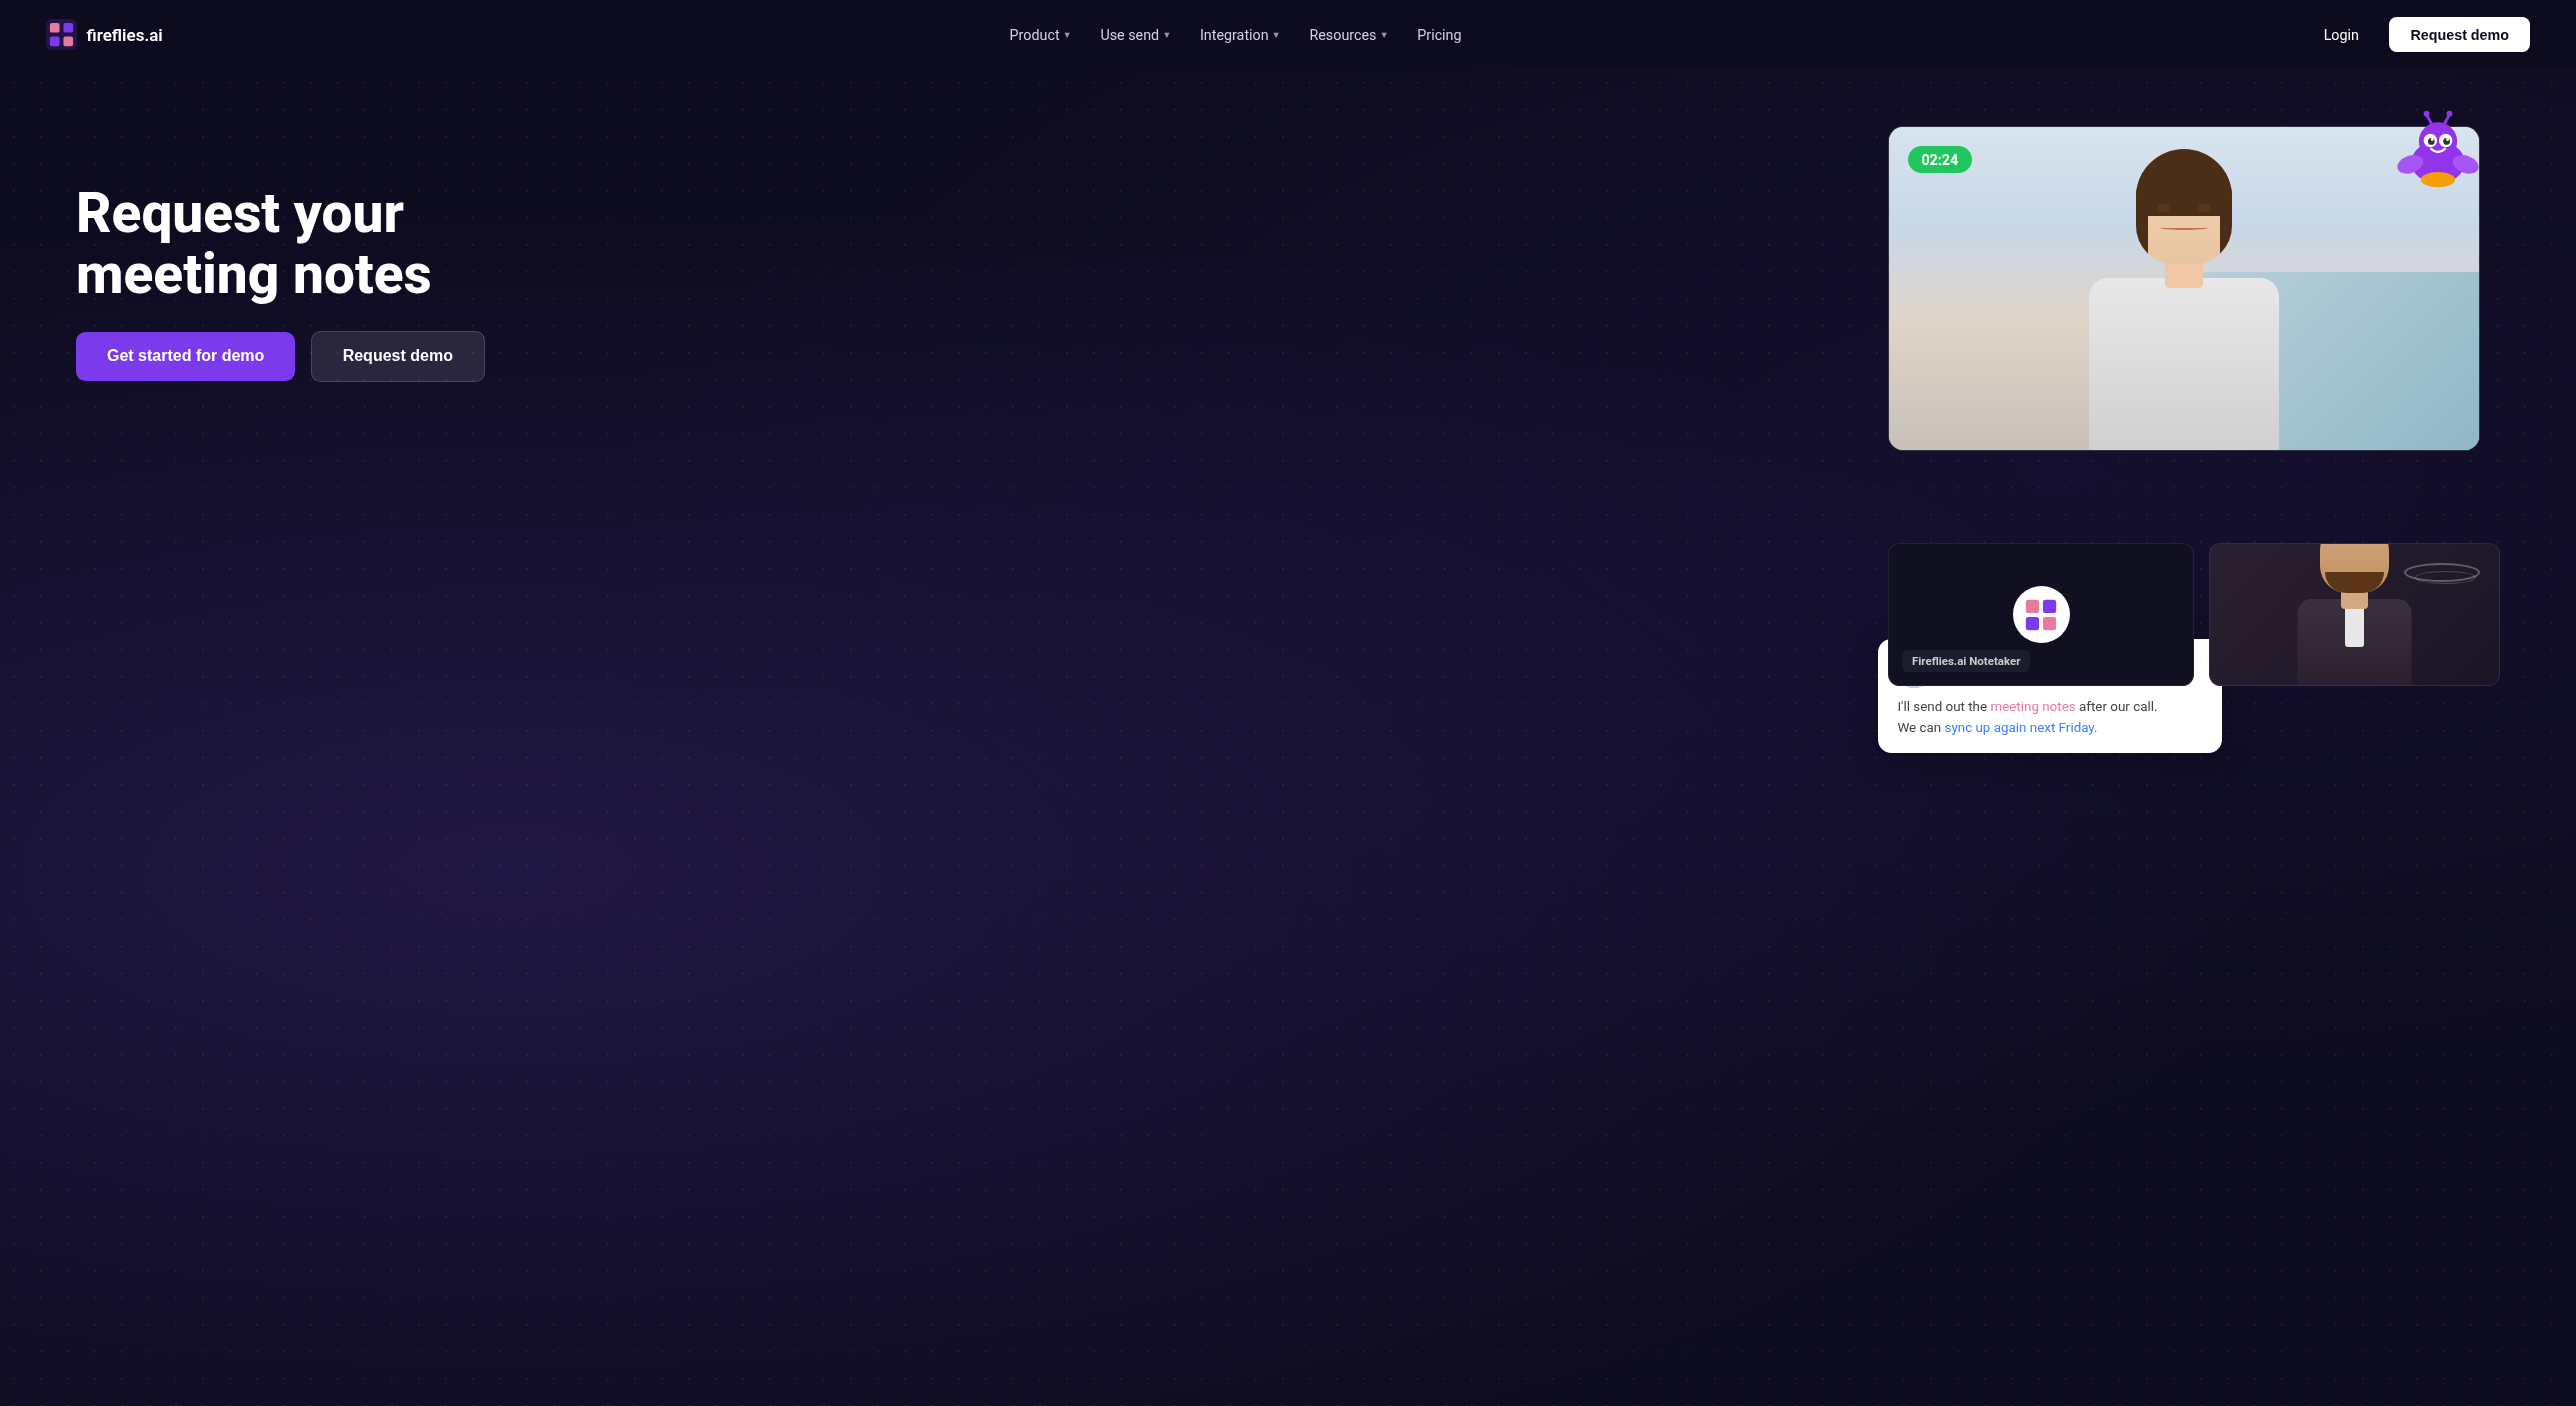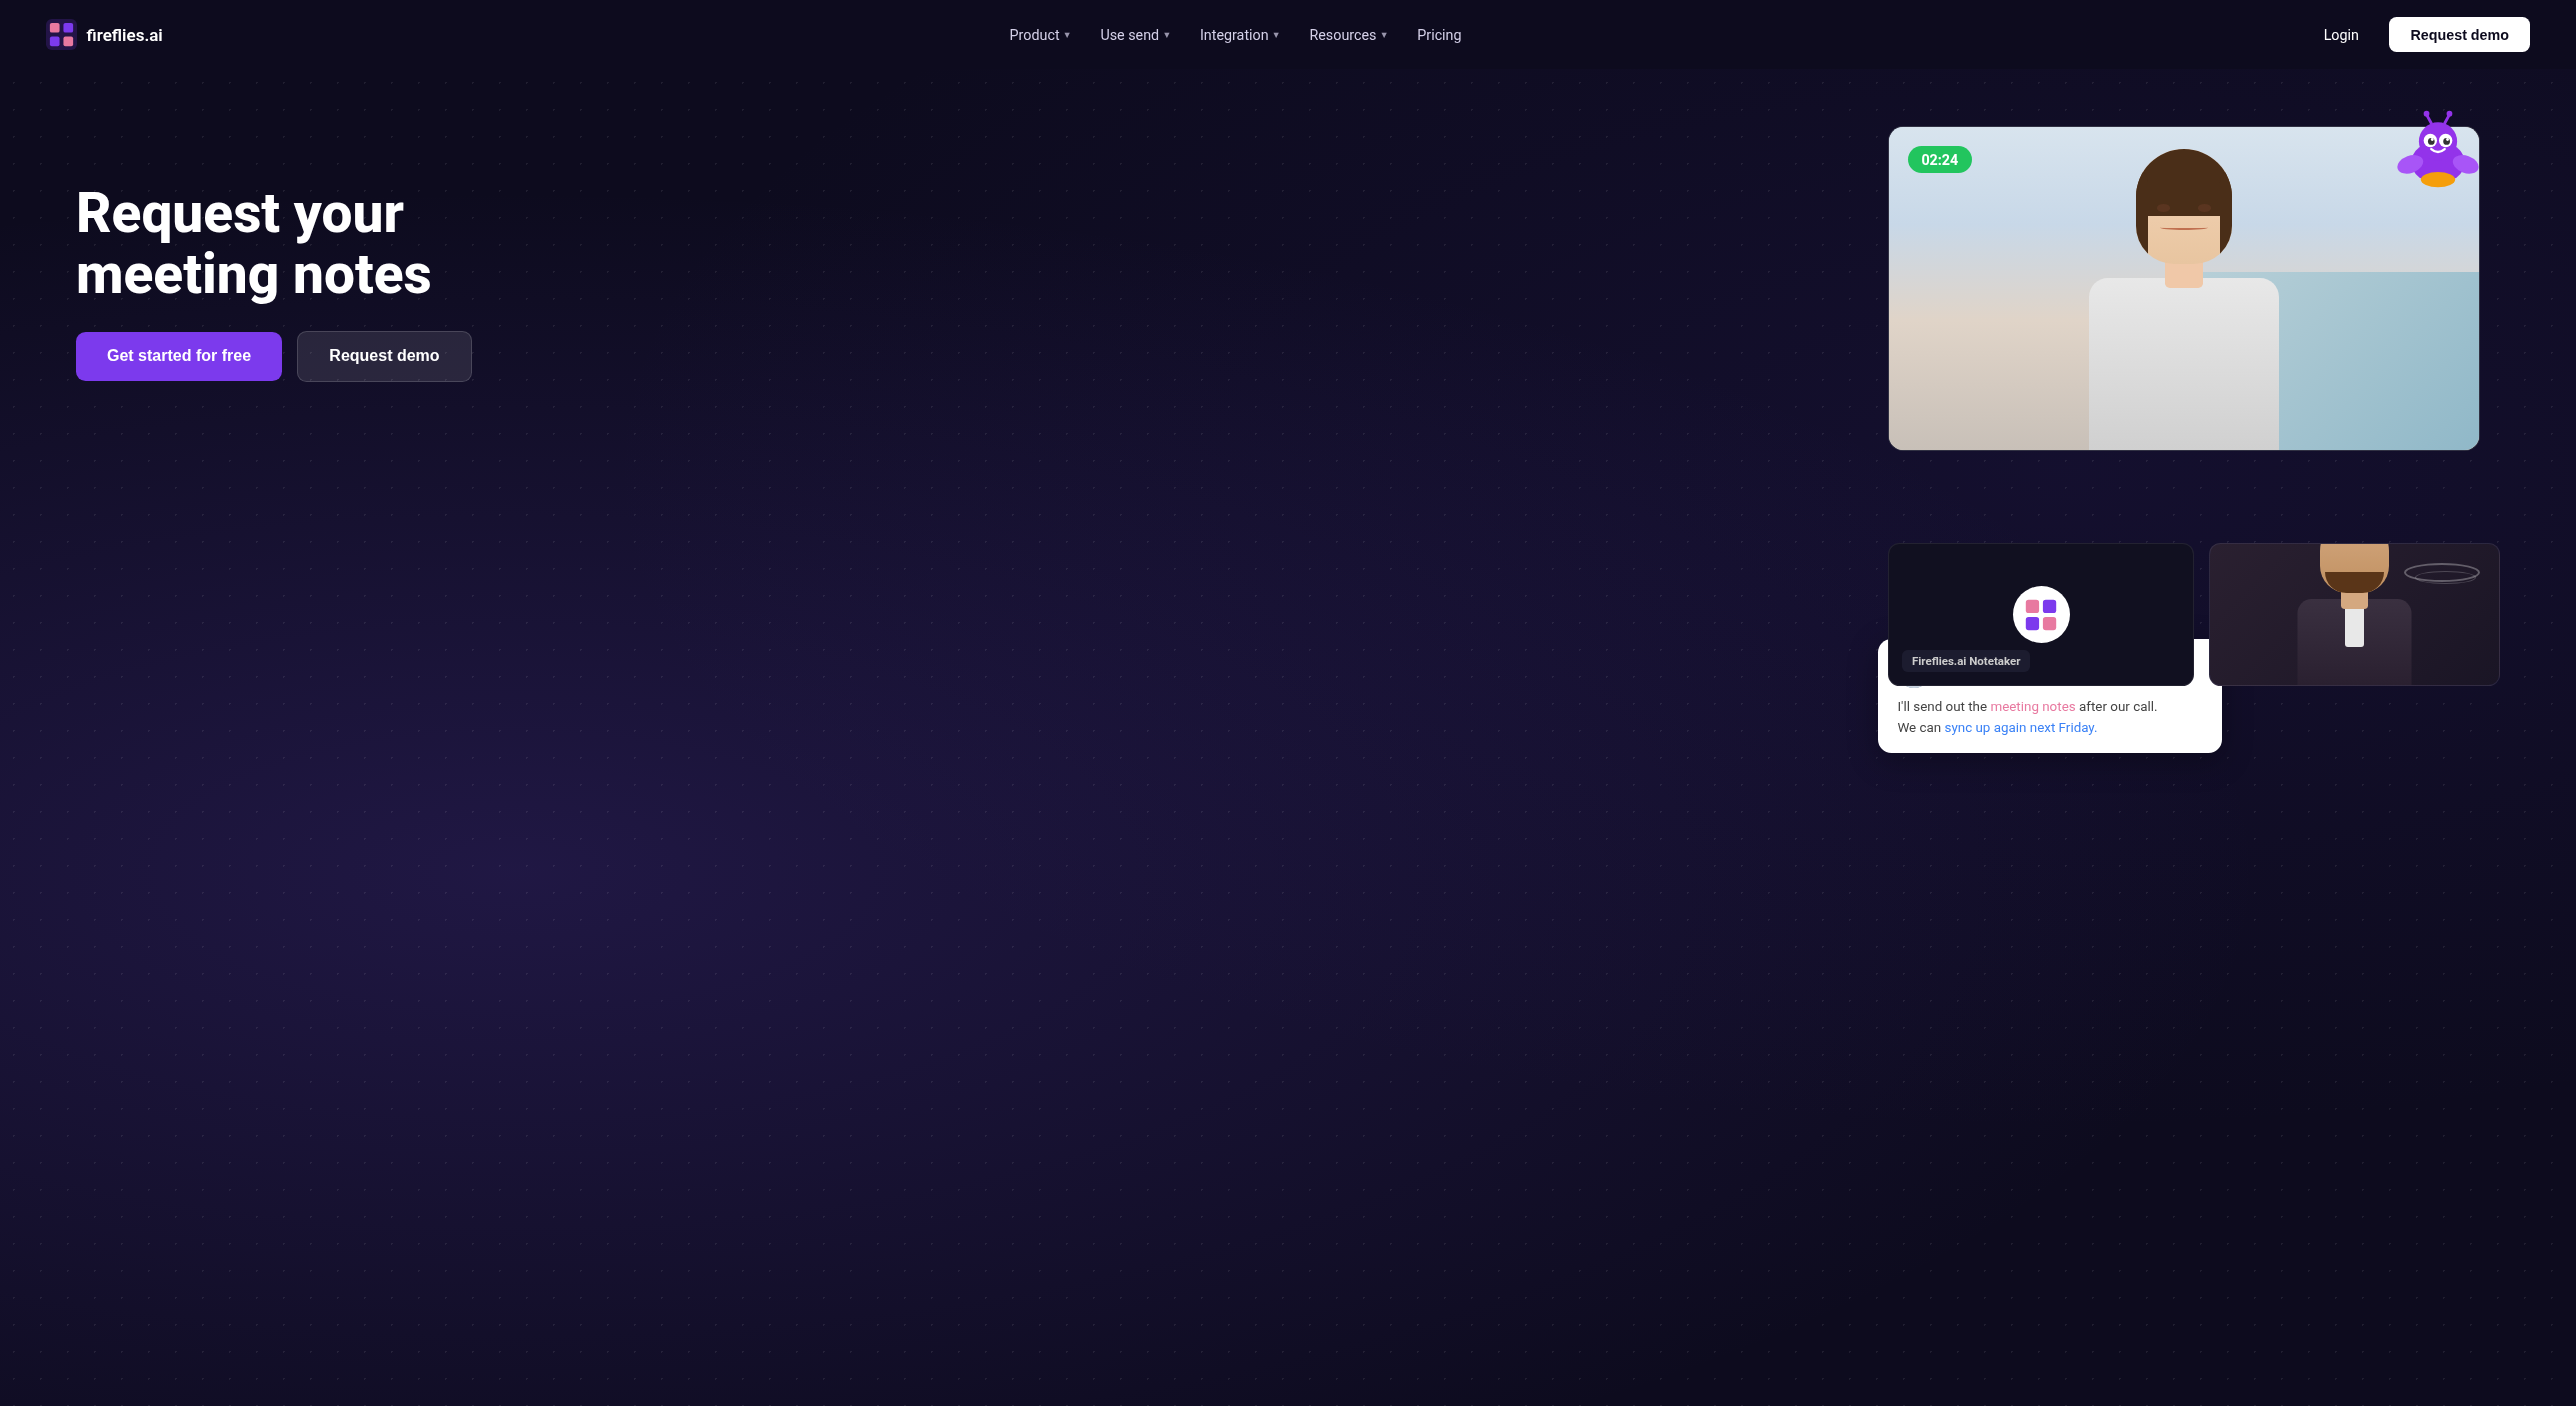--- a/index.html
+++ b/index.html
@@ -388,21 +388,21 @@
     <a class="btn-login" href="#">Login</a>
     <button class="btn-request-demo">Request demo</button>
   </div>
 </nav>
 
 <section class="hero">
 
   <div class="hero-left">
     <h1 class="hero-title">Request your meeting notes</h1>
     <div class="hero-buttons">
-      <button class="btn-get-started">Get started for free</button>
+      <button class="btn-get-started">Get started for demo</button>
       <button class="btn-demo">Request demo</button>
     </div>
   </div>
 
   <div class="hero-right">
 
     <div class="robot-mascot">
       <svg viewBox="0 0 90 90" xmlns="http://www.w3.org/2000/svg">
 
         <ellipse cx="45" cy="58" rx="28" ry="22" fill="#9333ea"></ellipse>

